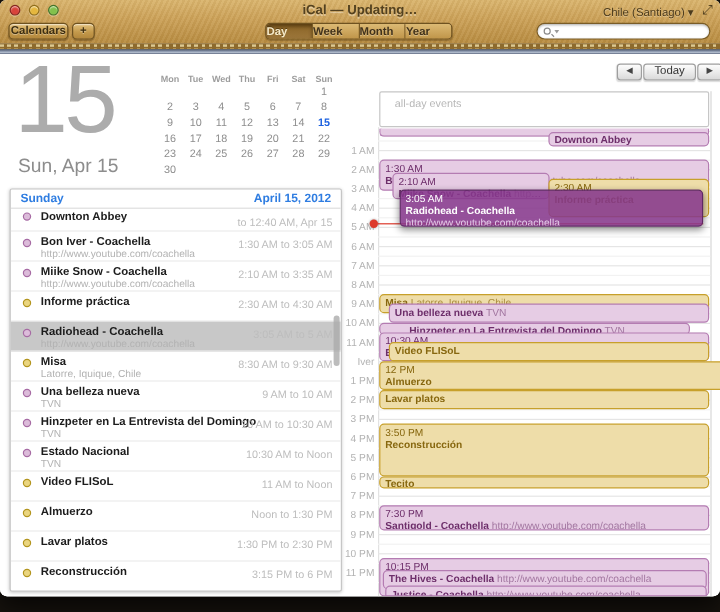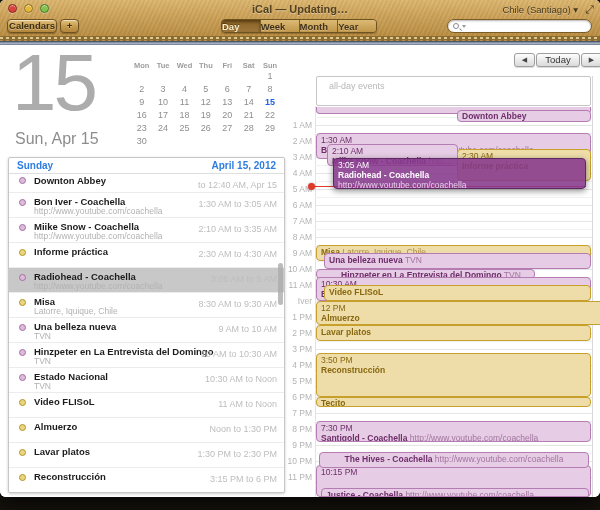--- a/index.html
+++ b/index.html
@@ -431,21 +431,21 @@
     </div>
 
     <div class="ev tan" style="left:316px;top:200px;width:275px;height:16px;z-index:1;">
       <div class="ln"><span class="n">Misa</span> <span class="u">Latorre, Iquique, Chile</span></div>
     </div>
 
     <div class="ev purple" style="left:324px;top:208px;width:267px;height:16px;z-index:2;">
       <div class="ln"><span class="n">Una belleza nueva</span> <span class="u">TVN</span></div>
     </div>
 
-    <div class="ev purple" style="left:316px;top:224px;width:219px;height:10px;z-index:1;line-height:8px;padding-left:24px;">
+    <div class="ev purple" style="left:316px;top:224px;width:259px;height:10px;z-index:1;line-height:8px;padding-left:24px;">
       <div class="ln"><span class="n">Hinzpeter en La Entrevista del Domingo</span> <span class="u">TVN</span></div>
     </div>
 
     <div class="ev purple" style="left:316px;top:232px;width:275px;height:24px;z-index:1;">
       <div class="ln t">10:30 AM</div>
       <div class="ln"><span class="n">Estado Nacional</span> <span class="u">TVN</span></div>
     </div>
 
     <div class="ev tan" style="left:324px;top:240px;width:267px;height:16px;z-index:2;">
       <div class="ln"><span class="n">Video FLISoL</span></div>
@@ -471,21 +471,21 @@
 
     <div class="ev purple" style="left:316px;top:376px;width:275px;height:21px;z-index:1;">
       <div class="ln t">7:30 PM</div>
       <div class="ln"><span class="n">Santigold - Coachella</span> <span class="u">http://www.youtube.com/coachella</span></div>
     </div>
 
     <div class="ev purple" style="left:316px;top:420px;width:275px;height:32px;z-index:1;">
       <div class="ln t">10:15 PM</div>
     </div>
 
-    <div class="ev purple" style="left:319px;top:407px;width:270px;height:16px;z-index:2;text-align:center;">
+    <div class="ev purple" style="left:319px;top:430px;width:270px;height:16px;z-index:2;">
       <div class="ln"><span class="n">The Hives - Coachella</span> <span class="u">http://www.youtube.com/coachella</span></div>
     </div>
 
     <div class="ev purple" style="left:321px;top:443px;width:268px;height:9px;z-index:3;border-radius:4px 4px 0 0;">
       <div class="ln"><span class="n">Justice - Coachella</span> <span class="u">http://www.youtube.com/coachella</span></div>
     </div>
 
   </div>
 </div>
 

